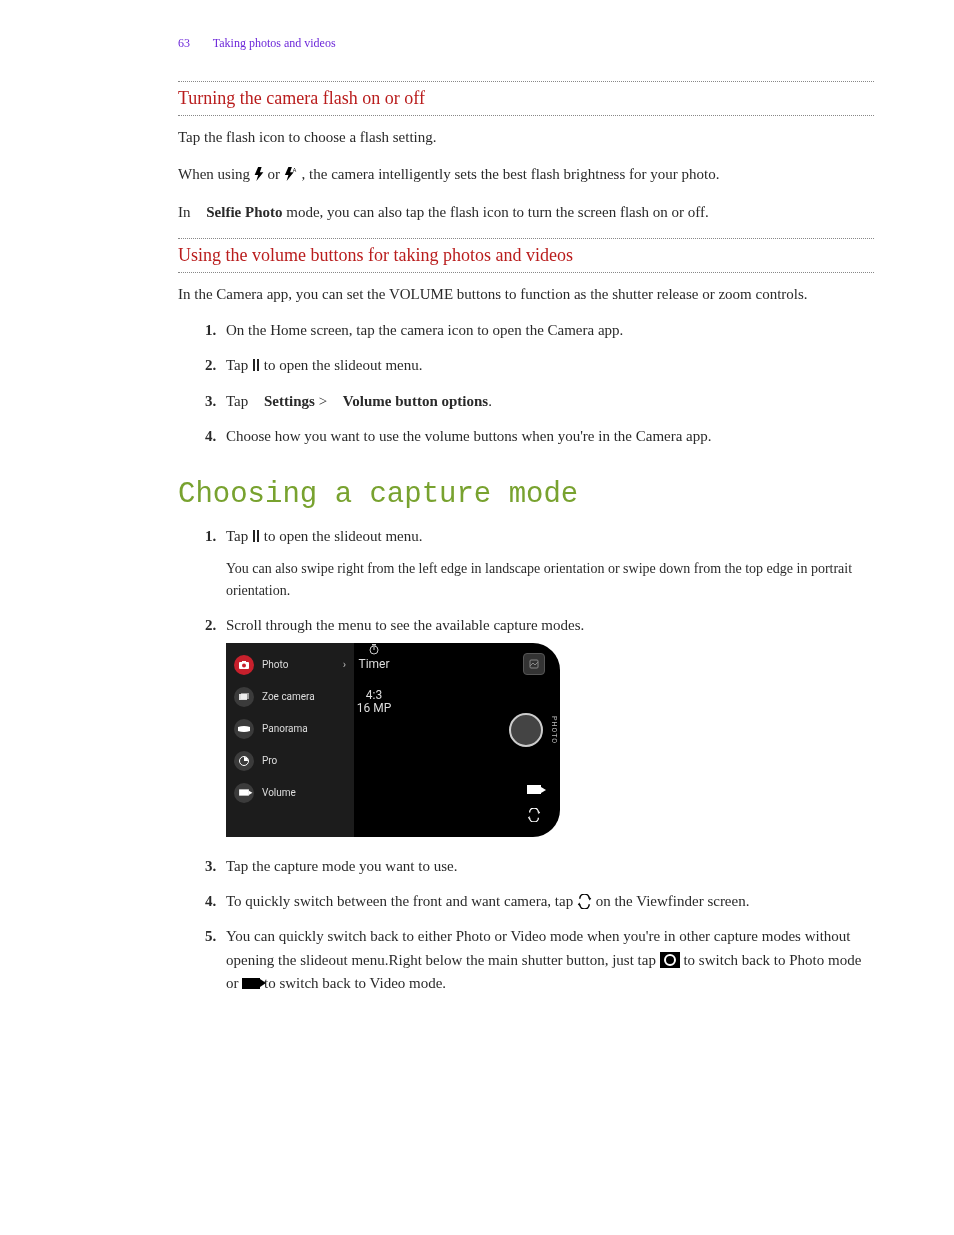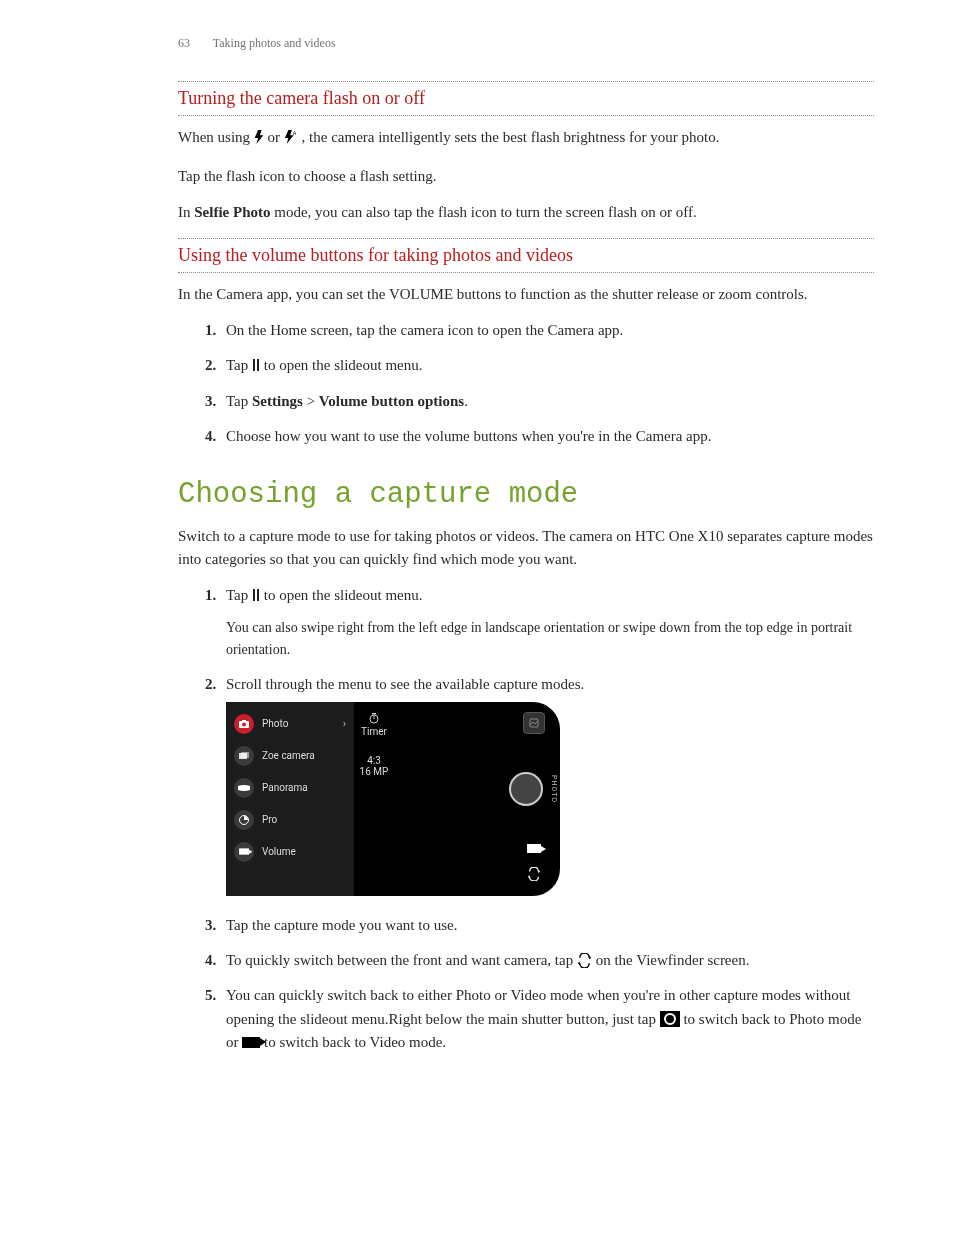--- a/index.html
+++ b/index.html
@@ -11,21 +11,21 @@
   }
   .page {
     width: 954px;
     min-height: 1235px;
     box-sizing: border-box;
     padding: 36px 80px 80px 178px;
     position: relative;
   }
   .running-header {
     font-size: 12px;
-    color: #737373;
+    color: #6d28d9;
     margin-bottom: 30px;
   }
   .running-header .pgnum { margin-right: 20px; }
   .dotted-rule {
     border: none;
     border-top: 1px dotted #888;
     margin: 0;
   }
   h3.subhead {
     color: #b91c1c;
@@ -51,21 +51,21 @@
     padding-left: 42px;
     margin: 10px 0 0 0;
   }
   ol.steps li { padding-left: 6px; margin-bottom: 12px; }
   ol.steps li::marker { font-weight: bold; }
   .sub-note {
     margin-top: 10px;
     font-size: 14px;
     line-height: 1.55;
   }
-  .bold { font-weight: bold; }
+  .bold { font-weight: bold; margin-left: 12px; }
   .icon-inline {
     display: inline-block;
     vertical-align: -2px;
   }
   .flash-bolt {
     width: 10px; height: 14px;
   }
   .menu-handle {
     display: inline-block;
     width: 8px; height: 12px;
@@ -128,22 +128,22 @@
     width: 20px; height: 20px; border-radius: 50%; background: #3b3b3b;
     display: flex; align-items: center; justify-content: center;
     margin-right: 8px;
   }
   .camera-ui .mode-icon svg, .camera-ui .mode-icon span { font-size: 9px; color: #fff; }
   .camera-ui .mode-label { flex: 1; }
   .camera-ui .chev { font-size: 11px; opacity: .8; }
   .camera-ui .col-opts {
     width: 40px;
     display: flex; flex-direction: column; align-items: center;
-    padding-top: 10px; gap: 18px;
-    font-size: 10px; text-align: center; line-height: 1.1;
+    gap: 18px;
+    font-size: 12px; text-align: center; line-height: 1.1;
   }
   .camera-ui .col-viewfinder { flex: 1; }
   .camera-ui .col-controls {
     width: 52px;
     display: flex; flex-direction: column; align-items: center; justify-content: space-between;
     padding: 10px 0;
     box-sizing: border-box;
   }
   .camera-ui .col-controls .ctrl-top,
   .camera-ui .col-controls .ctrl-bot { display:flex; flex-direction:column; align-items:center; gap:14px; }
@@ -168,40 +168,40 @@
 <div class="page">
 
   <div class="running-header">
     <span class="pgnum">63</span>
     <span>Taking photos and videos</span>
   </div>
 
   <hr class="dotted-rule">
   <h3 class="subhead">Turning the camera flash on or off</h3>
   <hr class="dotted-rule">
+
+  <p class="body">Tap the flash icon to choose a flash setting.</p>
 
   <p class="body">
     <span>When using </span>
     <span class="icon-inline">
       <svg class="flash-bolt" viewBox="0 0 10 16">
           <polygon points="4,0 0,9 4,9 2,16 10,6 6,6 8,0" fill="#000"></polygon>
         </svg>
     </span>
     <span> or </span>
     <span class="icon-inline">
       <svg width="14" height="14" viewBox="0 0 14 16">
           <polygon points="4,0 0,9 4,9 2,16 10,6 6,6 8,0" fill="#000"></polygon>
           <text x="9" y="6" font-size="6" font-family="Arial" fill="#000">A</text>
         </svg>
     </span>
     <span>, the camera intelligently sets the best flash brightness for your photo.</span>
   </p>
 
-  <p class="body">Tap the flash icon to choose a flash setting.</p>
-
   <p class="body">
     <span>In </span><span class="bold">Selfie Photo</span><span> mode, you can also tap the flash icon to turn the screen flash on or off.</span>
   </p>
 
   <hr class="dotted-rule">
   <h3 class="subhead">Using the volume buttons for taking photos and videos</h3>
   <hr class="dotted-rule">
 
   <p class="body">In the Camera app, you can set the VOLUME buttons to function as the shutter release or zoom controls.</p>
 
@@ -211,21 +211,20 @@
       <span>Tap </span><span class="menu-handle"></span><span> to open the slideout menu.</span>
     </li>
     <li>
       <span>Tap </span><span class="bold">Settings</span><span> &gt; </span><span class="bold">Volume button options</span><span>.</span>
     </li>
     <li>Choose how you want to use the volume buttons when you're in the Camera app.</li>
   </ol>
 
   <h2 class="mainhead">Choosing a capture mode</h2>
 
-  <p class="body">Switch to a capture mode to use for taking photos or videos. The camera on HTC One X10 separates capture modes into categories so that you can quickly find which mode you want.</p>
 
   <ol class="steps">
     <li>
       <span>Tap </span><span class="menu-handle"></span><span> to open the slideout menu.</span>
       <div class="sub-note">You can also swipe right from the left edge in landscape orientation or swipe down from the top edge in portrait orientation.</div>
     </li>
     <li>
       <span>Scroll through the menu to see the available capture modes.</span>
 
       

